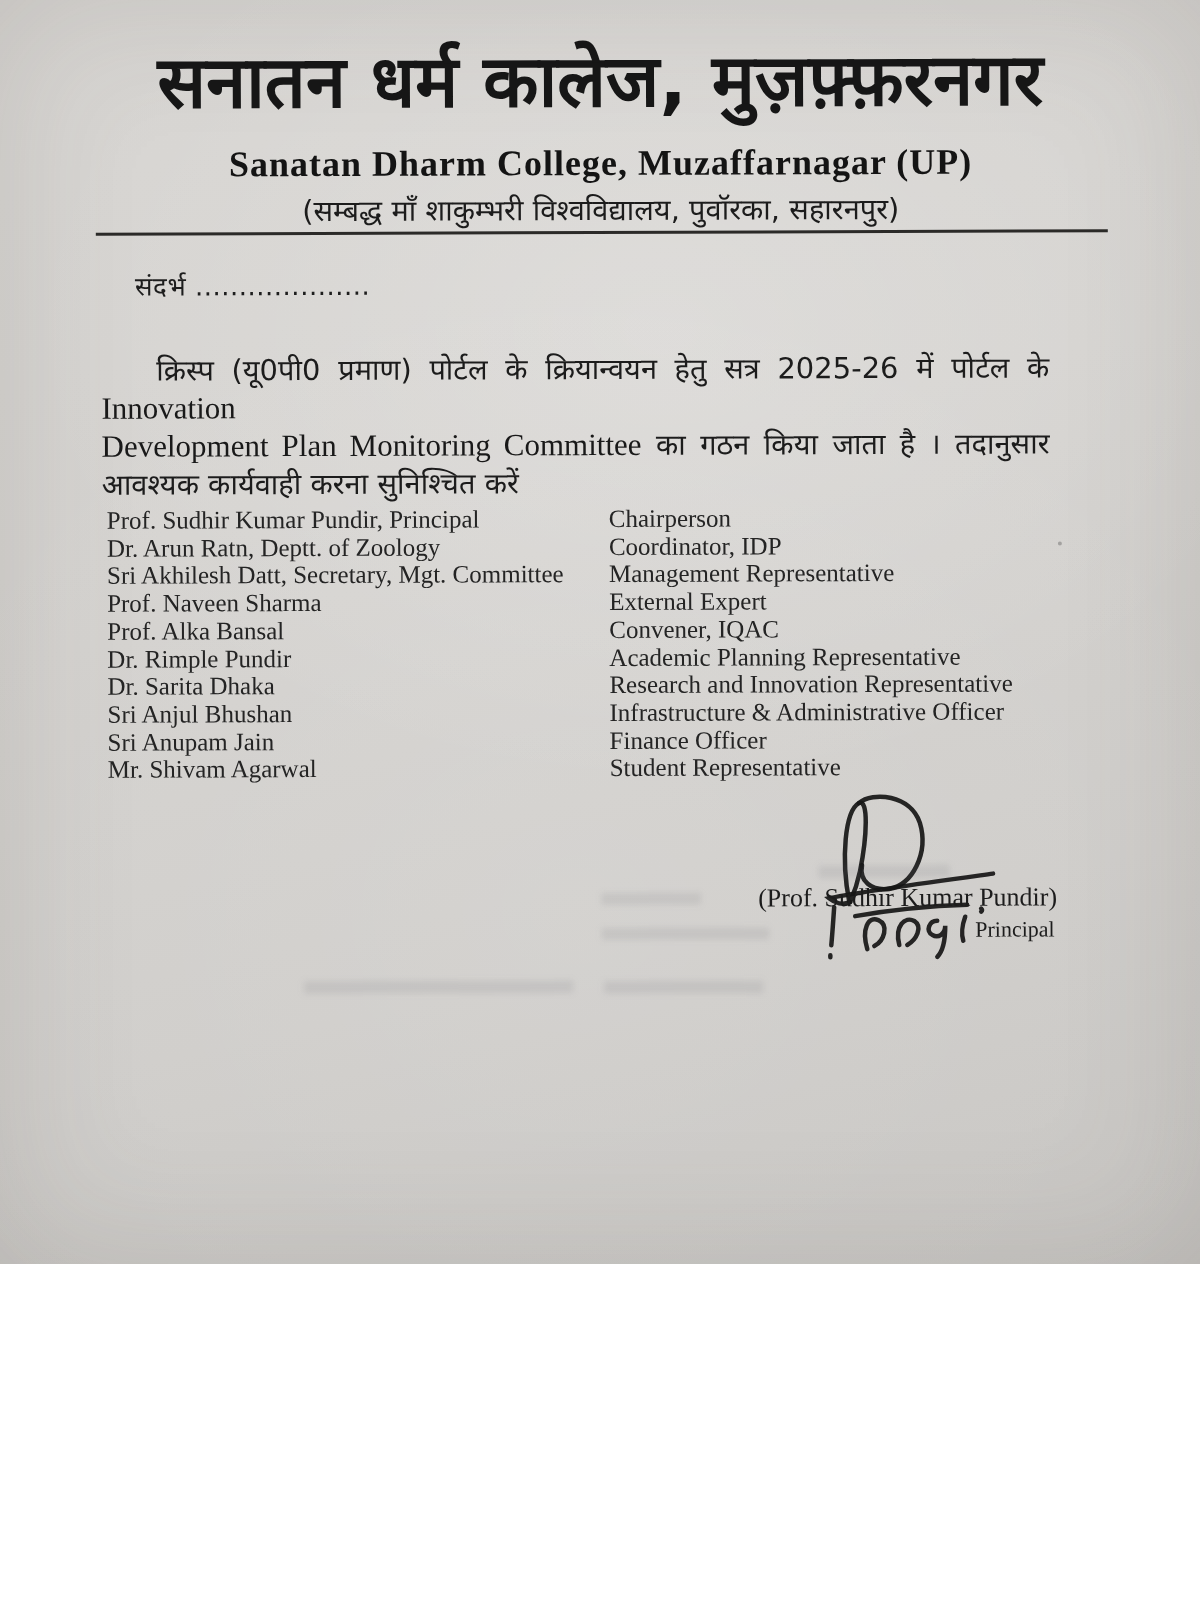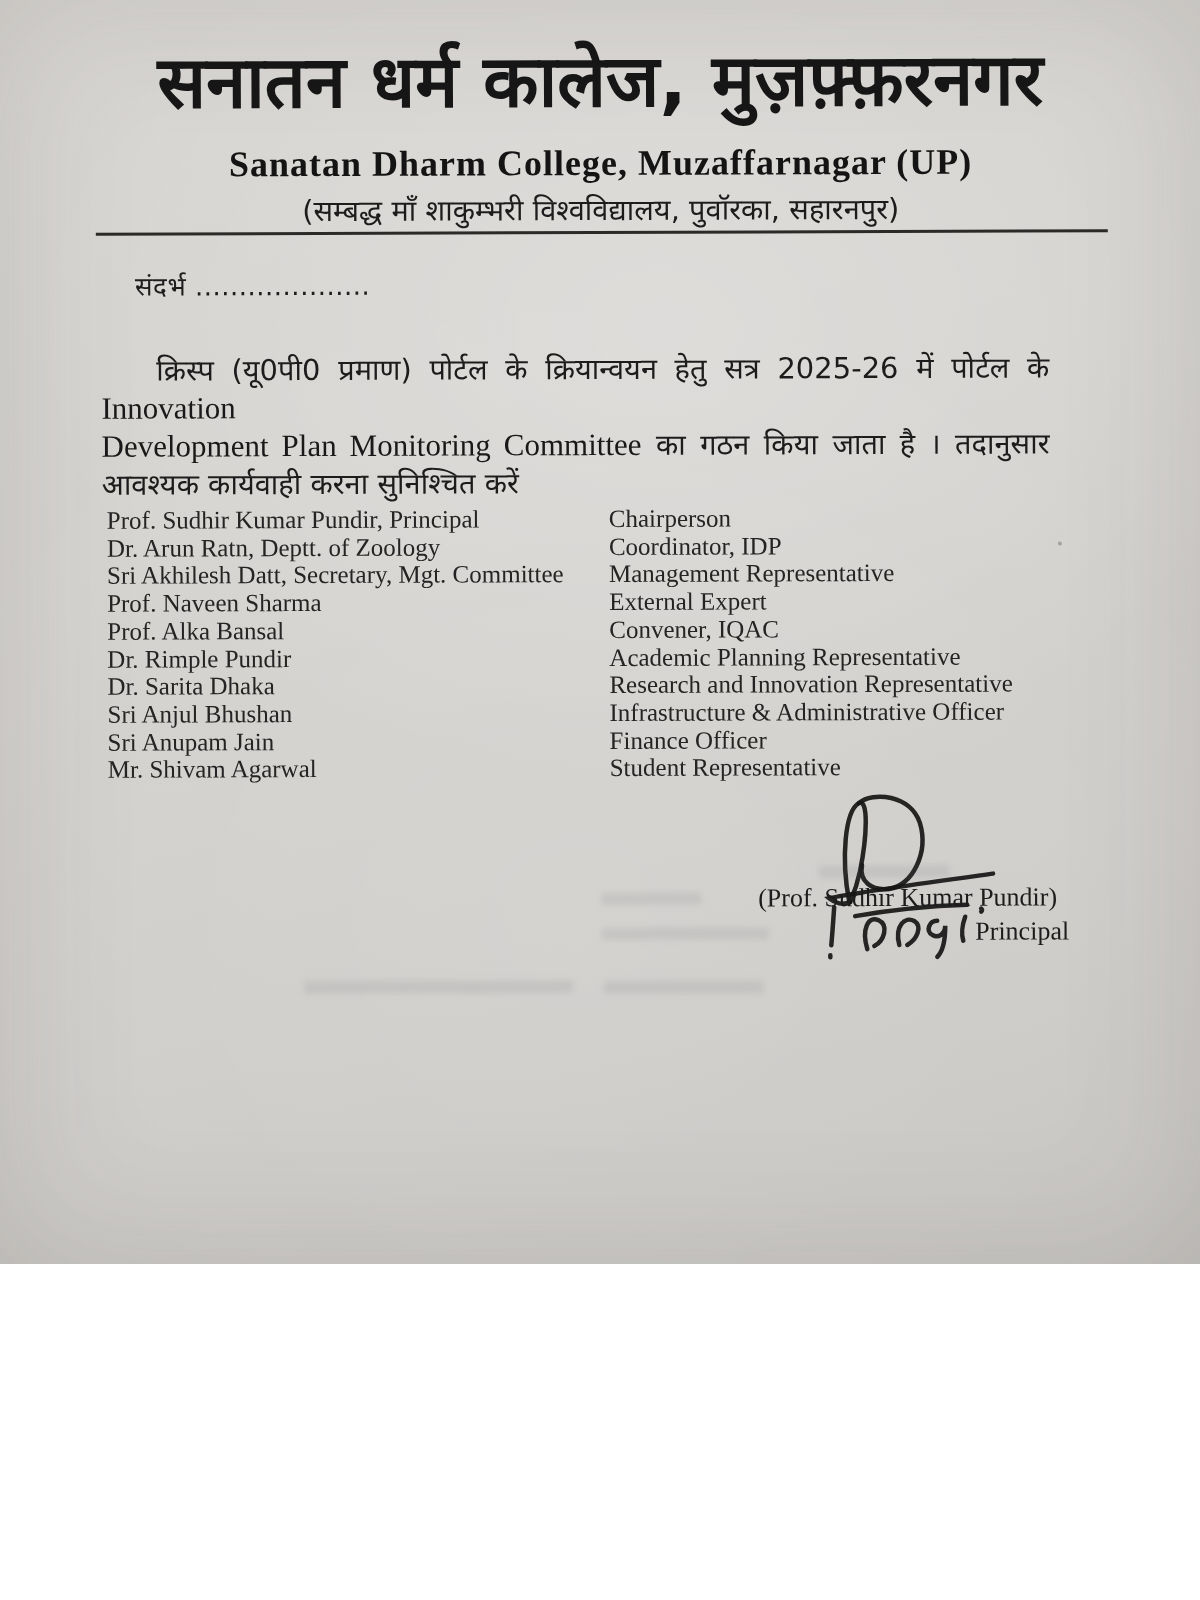--- a/index.html
+++ b/index.html
@@ -67,21 +67,21 @@
   .cname{width:502px;flex:0 0 502px;}
   .crole{flex:1;}
 
   
   .sig-name{
     position:absolute;top:884px;left:755px;
     font-size:26px;color:#1c1c1c;font-family:"Liberation Serif", serif;
   }
   .sig-title{
     position:absolute;top:918px;left:972px;
-    font-size:26px;color:#1c1c1c;font-family:"Liberation Serif", serif;
+    font-size:22px;color:#1c1c1c;font-family:"Liberation Serif", serif;
   }
   .sig-svg{position:absolute;top:790px;left:812px;width:210px;height:172px;}
   .sig-svg path{fill:none;stroke:#161616;stroke-width:4.5;stroke-linecap:round;opacity:0.92;}
 
   
   .file-no{
     position:absolute;top:1545px;left:100px;
     font-size:25px;font-family:Liberation Mono, monospace;color:#222;
   }
 

